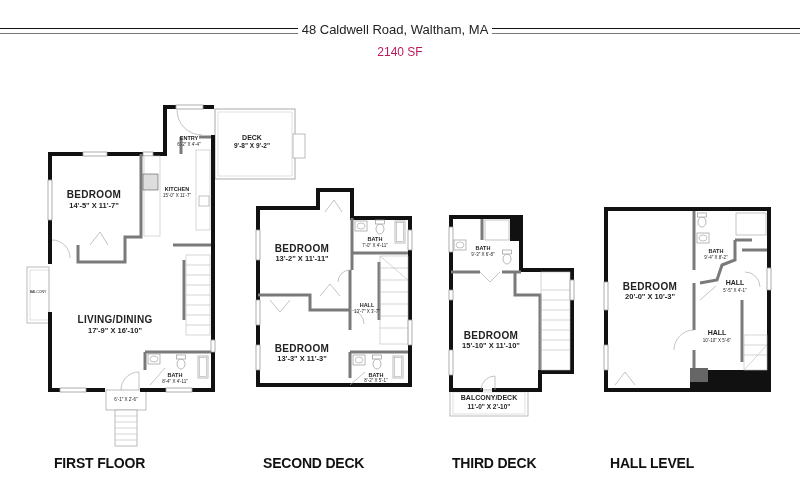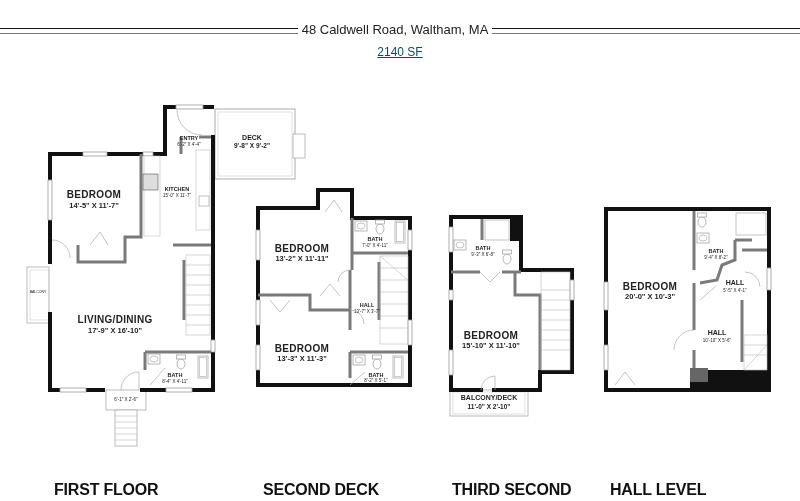--- a/index.html
+++ b/index.html
@@ -3,23 +3,23 @@
 <meta charset="utf-8">
 <style>
   html, body { margin: 0; padding: 0; background: #ffffff; }
   body { width: 800px; height: 501px; position: relative; overflow: hidden;
          font-family: "Liberation Sans", "DejaVu Sans", sans-serif; color: #222; }
   .header { position: absolute; left: 0; top: 22px; width: 800px; height: 20px; }
   .rule { position: absolute; top: 6px; height: 4px; border-top: 1.5px solid #111; border-bottom: 1.5px solid #777; }
   .rule.left { left: 0; width: 298px; }
   .rule.right { left: 492px; width: 308px; }
   .title { position: absolute; left: 298px; width: 194px; top: 0; text-align: center; font-size: 13px; color: #222; }
-  .sf { position: absolute; left: 0; width: 800px; top: 45px; text-align: center; font-size: 12px; color: #0c4a6e; text-decoration: underline; }
+  .sf { position: absolute; left: 0; width: 800px; top: 45px; text-align: center; font-size: 12px; color: #be185d; }
   svg.plan { position: absolute; left: 0; top: 0; }
-  .floor-label { position: absolute; top: 481px; font-size: 16px; font-weight: bold; color: #111; letter-spacing: -0.2px; }
+  .floor-label { position: absolute; top: 455px; font-size: 14px; font-weight: bold; color: #111; letter-spacing: -0.2px; }
   .rl { font-family: "Liberation Sans", "DejaVu Sans", sans-serif; fill: #222; text-anchor: middle; }
   .room-big { font-size: 10px; font-weight: bold; letter-spacing: 0.3px; }
   .dim-big { font-size: 7.5px; font-weight: bold; }
   .room-sm { font-size: 5.5px; font-weight: bold; }
   .dim-sm { font-size: 4.5px; }
 </style>
 </head>
 <body>
 
 <div class="header">
@@ -293,14 +293,14 @@
     <text class="rl dim-sm" x="716" y="259">9'-4" X 8'-2"</text>
     <text class="rl room-sm" x="735" y="285" style="font-size:7px">HALL</text>
     <text class="rl dim-sm" x="735" y="292">5'-5" X 4'-1"</text>
     <text class="rl room-sm" x="717" y="335" style="font-size:7px">HALL</text>
     <text class="rl dim-sm" x="717" y="342">10'-10" X 5'-6"</text>
   </g>
 </svg>
 
 <div class="floor-label" style="left:54px">FIRST FLOOR</div>
 <div class="floor-label" style="left:263px">SECOND DECK</div>
-<div class="floor-label" style="left:452px">THIRD SECOND</div>
+<div class="floor-label" style="left:452px">THIRD DECK</div>
 <div class="floor-label" style="left:610px">HALL LEVEL</div>
 
 </body></html>

